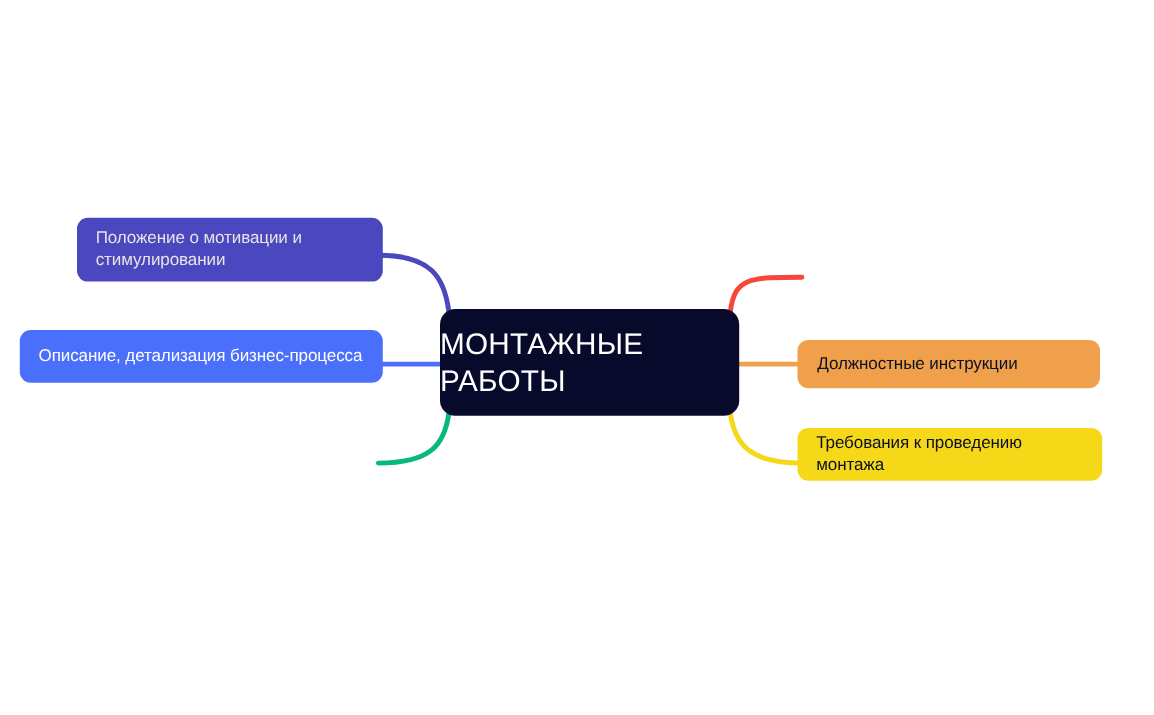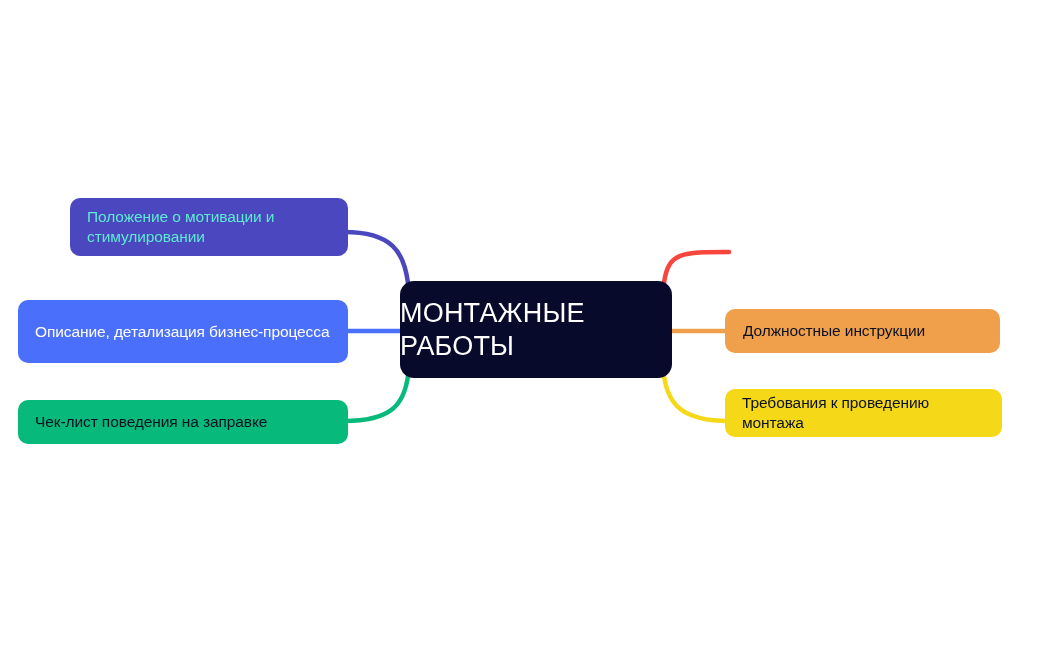--- a/index.html
+++ b/index.html
@@ -58,29 +58,29 @@
     z-index: 3;
   }
 
   
   #node-motivation {
     left: 70px;
     top: 198px;
     width: 278px;
     height: 58px;
     background: #4B47BE;
-    color: #5eead4;
+    color: #e5e5e5;
     font-size: 15.5px;
     padding: 0 17px;
   }
   #node-business-process {
     left: 18px;
     top: 300px;
     width: 330px;
-    height: 63px;
+    height: 48px;
     background: #4A6FFB;
     color: #ffffff;
     font-size: 15.5px;
     padding: 0 17px;
   }
   #node-checklist {
     left: 18px;
     top: 400px;
     width: 330px;
     height: 44px;
@@ -147,23 +147,20 @@
   </div>
 
   <div class="node" id="node-motivation">
     <span class="node-label">Положение о мотивации и стимулировании</span>
   </div>
 
   <div class="node" id="node-business-process">
     <span class="node-label">Описание, детализация бизнес-процесса</span>
   </div>
 
-  <div class="node" id="node-checklist">
-    <span class="node-label">Чек-лист поведения на заправке</span>
-  </div>
 
 
   <div class="node" id="node-job-instructions">
     <span class="node-label">Должностные инструкции</span>
   </div>
 
   <div class="node" id="node-install-requirements">
     <span class="node-label">Требования к проведению монтажа</span>
   </div>
 

